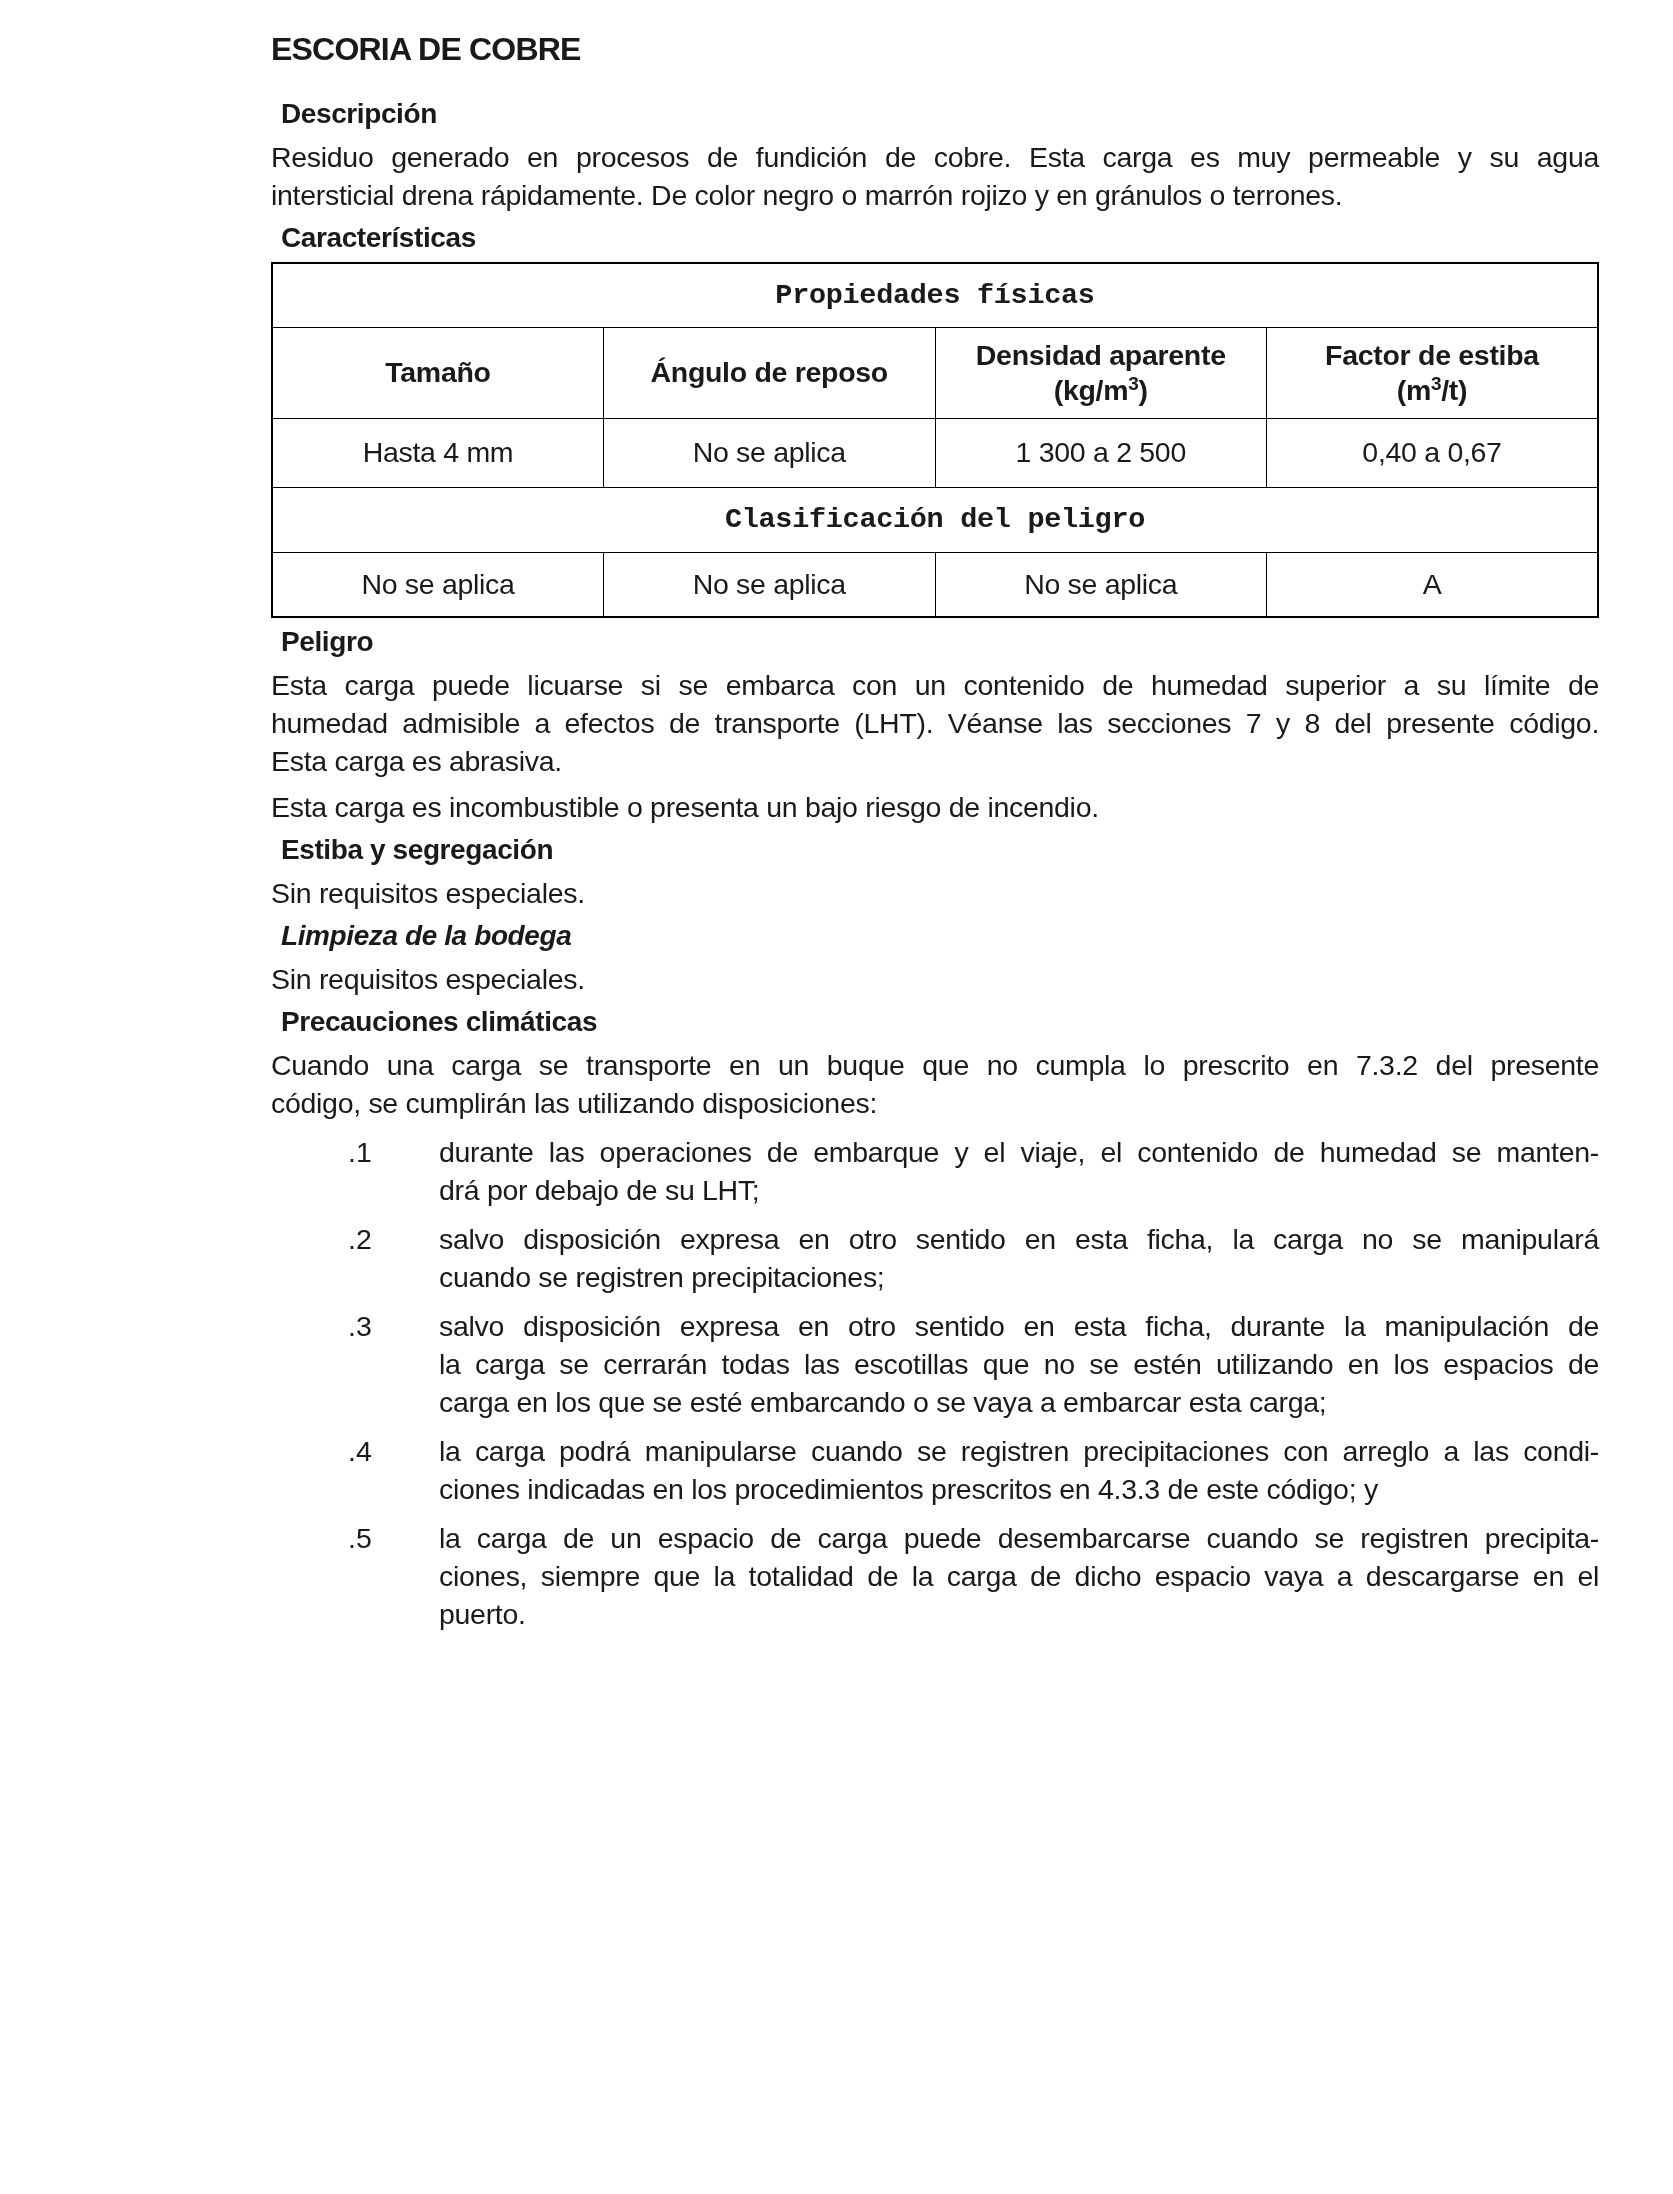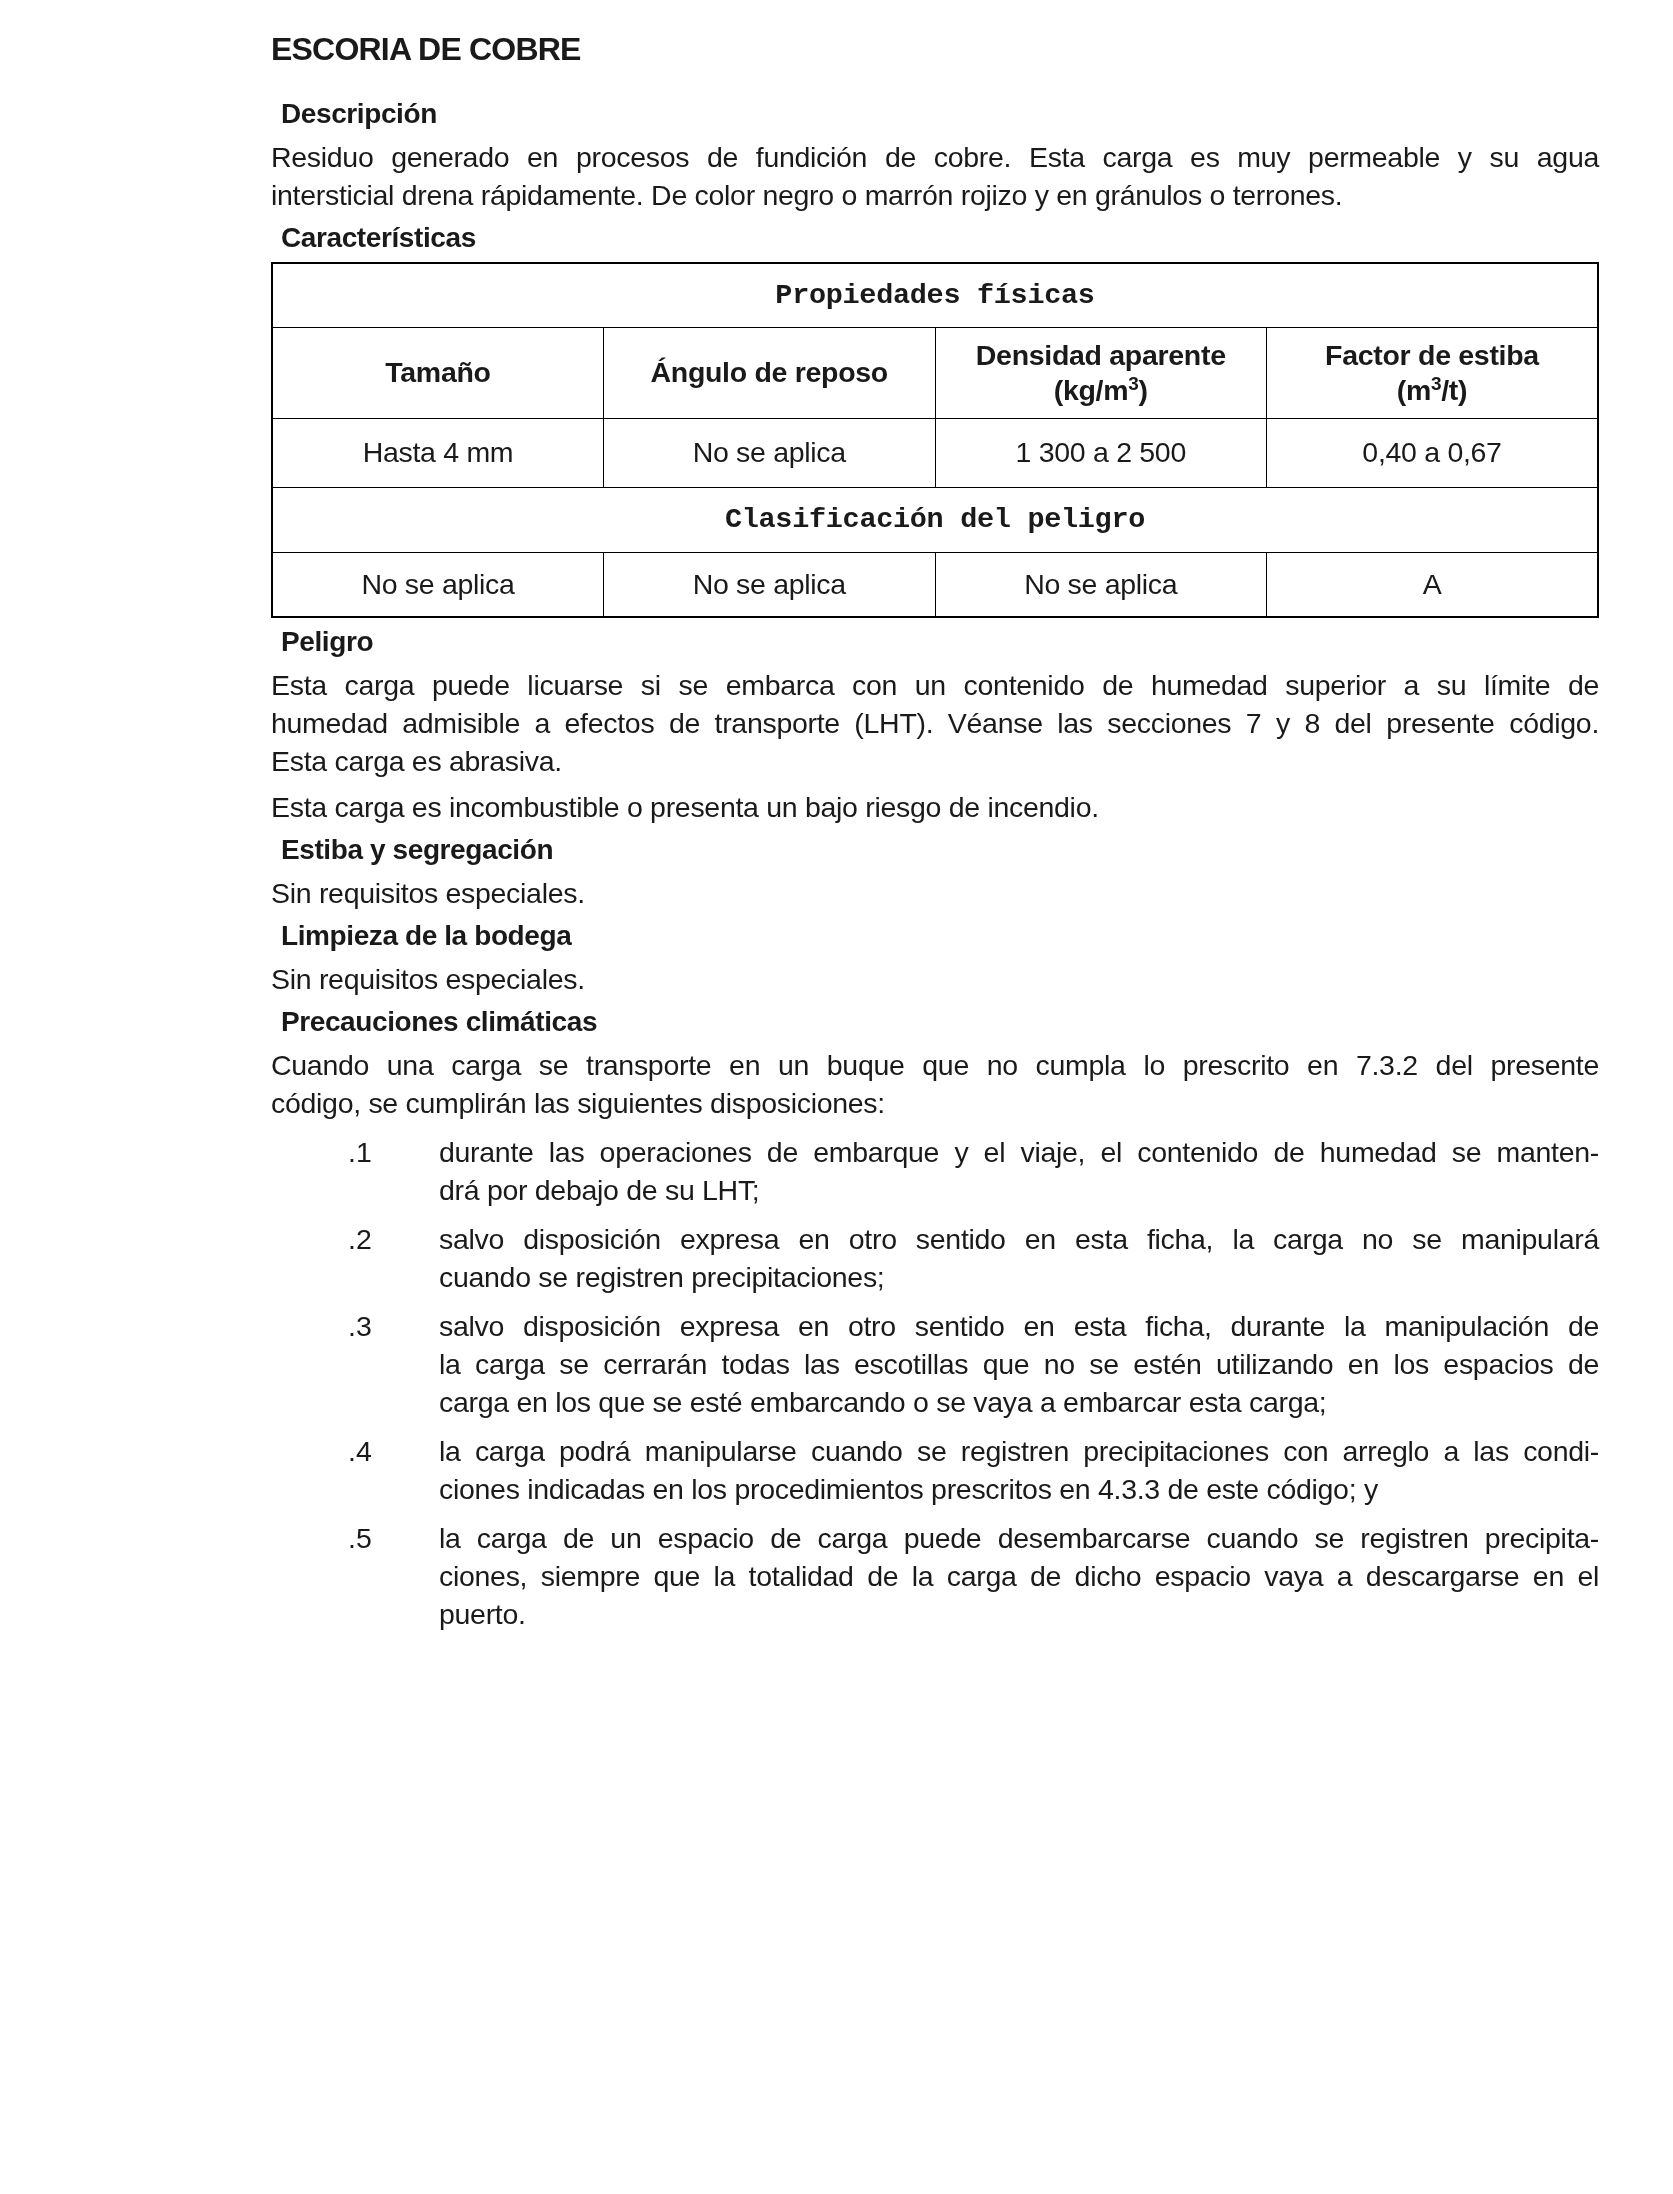--- a/index.html
+++ b/index.html
@@ -27,21 +27,21 @@
   }
   h2.sec {
     font-size: 28px;
     font-weight: bold;
     letter-spacing: -0.4px;
     line-height: 1;
     margin: 10px;
   }
   .sec-peligro       { margin-top: 51px; }
   .sec-estiba        { margin-top: 38px; }
-  .sec-limpieza      { margin-top: 38px; }
+  .sec-limpieza      { margin-top: 38px; font-style: italic; }
   .sec-precauciones  { margin-top: 36px; }
   .sec-caracteristicas { margin-top: 31px; }
   .para { margin-top: 6.3px; }
   .para-tight { margin-top: 4.7px; }
   .para-gap { margin-top: 8px; }
   .line {
     font-size: 28.5px;
     letter-spacing: -0.3px;
     line-height: 38px;
     height: 38px;
@@ -167,21 +167,21 @@
     </div>
 
     <h2 class="sec sec-limpieza">Limpieza de la bodega</h2>
     <div class="para-tight">
       <div class="line">Sin requisitos especiales.</div>
     </div>
 
     <h2 class="sec sec-precauciones">Precauciones climáticas</h2>
     <div class="para-tight">
       <div class="line just">Cuando una carga se transporte en un buque que no cumpla lo prescrito en 7.3.2 del presente</div>
-      <div class="line">código, se cumplirán las siguientes disposiciones:</div>
+      <div class="line">código, se cumplirán las utilizando disposiciones:</div>
     </div>
 
     <div class="prov-list">
 
       <div class="prov">
         <div class="num">.1</div>
         <div class="ptext">
           <div class="line just">durante las operaciones de embarque y el viaje, el contenido de humedad se manten-</div>
           <div class="line">drá por debajo de su LHT;</div>
         </div>

